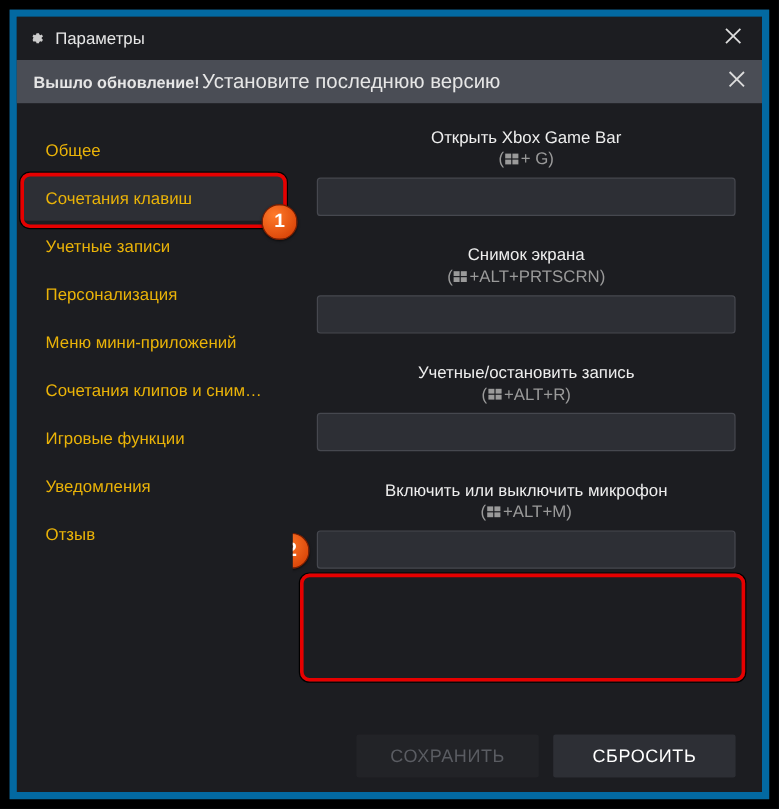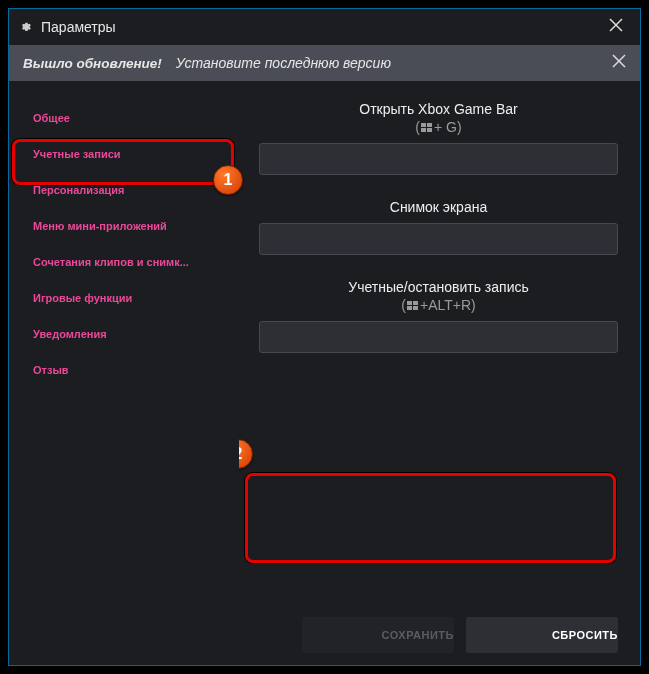--- a/index.html
+++ b/index.html
@@ -8,21 +8,21 @@
     font-family: "Segoe UI", Arial, sans-serif;
     width: 649px;
     height: 674px;
     overflow: hidden;
     padding: 8px;
   }
   .window {
     width: 633px;
     height: 658px;
     background: #1c1d21;
-    border: 1px solid #0369a1;
+    border: 6px solid #0369a1;
     display: flex;
     flex-direction: column;
     color: #e6e6e6;
     position: relative;
   }
   .titlebar {
     display: flex;
     align-items: center;
     padding: 6px 10px;
     background: #1c1d21;
@@ -31,46 +31,44 @@
   .titlebar .gear { width: 14px; height: 14px; margin-right: 8px; }
   .titlebar .title { font-size: 14px; font-weight: 400; flex: 1; }
   .titlebar .close { width: 28px; text-align: center; cursor: pointer; }
   .close svg { width: 14px; height: 14px; }
   .banner {
     display: flex;
     align-items: center;
     background: #4a4d55;
     padding: 8px 14px;
     height: 36px;
-    font-style: italic;
   }
   .banner .bold { font-weight: 700; font-size: 13.5px; }
-  .banner .rest { font-size: 14px; margin-left: 14px; flex: 1; }
+  .banner .rest { font-size: 17px; margin-left: 2px; flex: 1; }
   .banner .close { cursor: pointer; }
   .body {
     display: flex;
     flex: 1;
     overflow: hidden;
   }
   .sidebar {
     width: 230px;
     padding-top: 18px;
     position: relative;
   }
   .tab {
     padding: 11px 18px;
-    font-size: 11px;
-    color: #ec4899;
+    font-size: 14px;
+    color: #eab308;
     cursor: pointer;
     white-space: nowrap;
     overflow: hidden;
     text-overflow: ellipsis;
     margin: 2px 6px;
     border-radius: 2px;
-    font-weight: bold;
   }
   .tab.active {
     background: #2d2f35;
     position: relative;
   }
   .highlight-box {
     position: absolute;
     border: 3px solid #e60000;
     border-radius: 8px;
     pointer-events: none;
@@ -143,23 +141,23 @@
     bottom: 12px;
     right: 22px;
     display: flex;
     gap: 12px;
   }
   .btn {
     min-width: 152px;
     height: 36px;
     display: flex;
     align-items: center;
-    justify-content: flex-end;
-    font-size: 11px;
-    font-weight: 700;
+    justify-content: center;
+    font-size: 15px;
+    font-weight: 400;
     letter-spacing: 0.5px;
     cursor: pointer;
     background: #2d2f35;
     color: #fff;
     border-radius: 2px;
   }
   .btn.disabled {
     background: #222327;
     color: #5a5c62;
     cursor: default;
@@ -195,20 +193,21 @@
           <line x1="1" y1="1" x2="13" y2="13"></line>
           <line x1="13" y1="1" x2="1" y2="13"></line>
         </svg>
     </span>
   </div>
 
   <div class="body">
 
     <div class="sidebar">
       <div class="tab"><span>Общее</span></div>
+      <div class="tab active"><span>Сочетания клавиш</span></div>
       <div class="tab"><span>Учетные записи</span></div>
       <div class="tab"><span>Персонализация</span></div>
       <div class="tab"><span>Меню мини-приложений</span></div>
       <div class="tab"><span>Сочетания клипов и снимк...</span></div>
       <div class="tab"><span>Игровые функции</span></div>
       <div class="tab"><span>Уведомления</span></div>
       <div class="tab"><span>Отзыв</span></div>
 
       <div class="highlight-box hl1"></div>
       <div class="badge b1">1</div>
@@ -222,35 +221,47 @@
           <span class="shortcut">
             <span>(</span><span class="win-icon"></span><span>+ G)</span>
           </span>
         </div>
         <div class="input-box"></div>
       </div>
 
       <div class="field-group">
         <div class="field-label">
           <span>Снимок экрана</span>
+          <span class="shortcut">
+            <span>(</span><span class="win-icon"></span><span>+ALT+PRTSCRN)</span>
+          </span>
         </div>
         <div class="input-box"></div>
       </div>
 
 
       <div class="field-group">
         <div class="field-label">
           <span>Учетные/остановить запись</span>
           <span class="shortcut">
             <span>(</span><span class="win-icon"></span><span>+ALT+R)</span>
           </span>
         </div>
         <div class="input-box"></div>
       </div>
 
+      <div class="field-group">
+        <div class="field-label">
+          <span>Включить или выключить микрофон</span>
+          <span class="shortcut">
+            <span>(</span><span class="win-icon"></span><span>+ALT+M)</span>
+          </span>
+        </div>
+        <div class="input-box"></div>
+      </div>
 
 
       <div class="highlight-box hl2"></div>
       <div class="badge b2">2</div>
 
       <div class="footer">
         <div class="btn disabled">
             <span>СОХРАНИТЬ</span>
           </div>
         <div class="btn">

